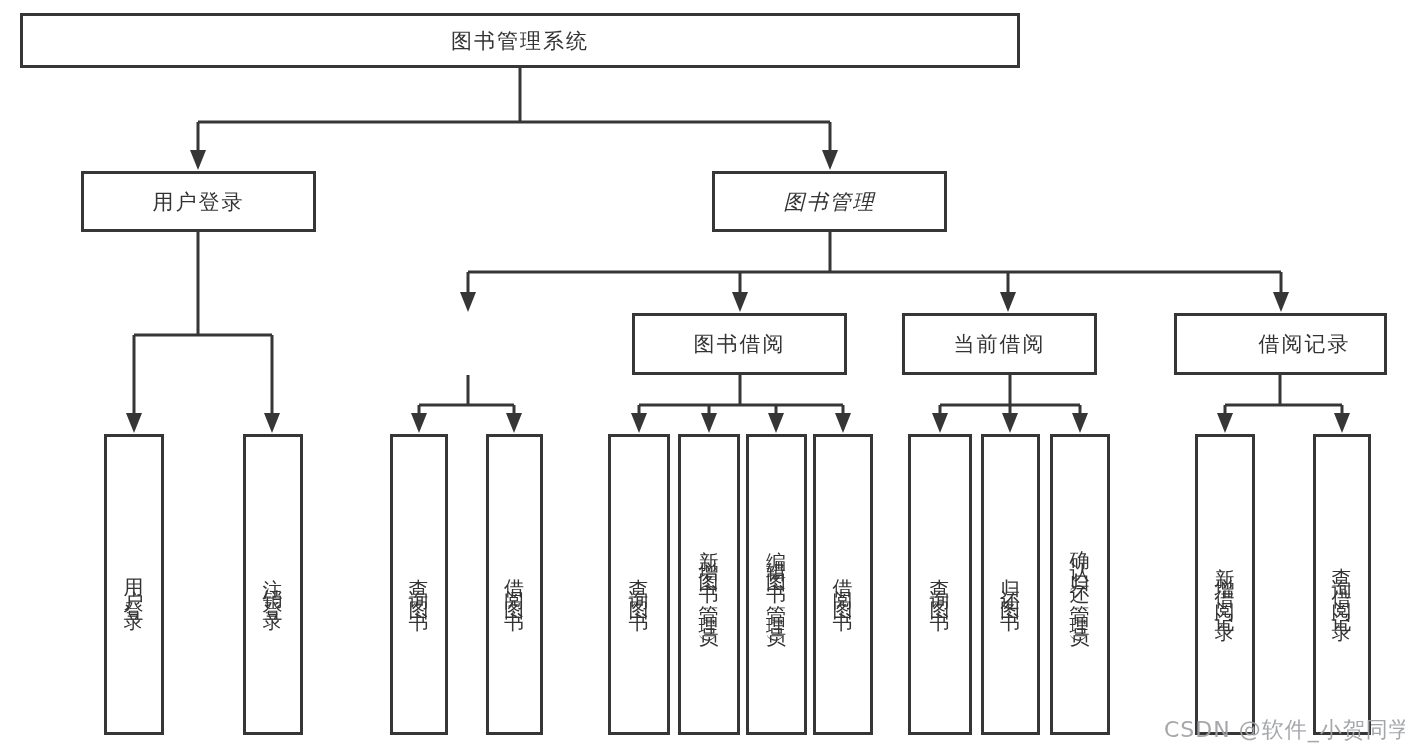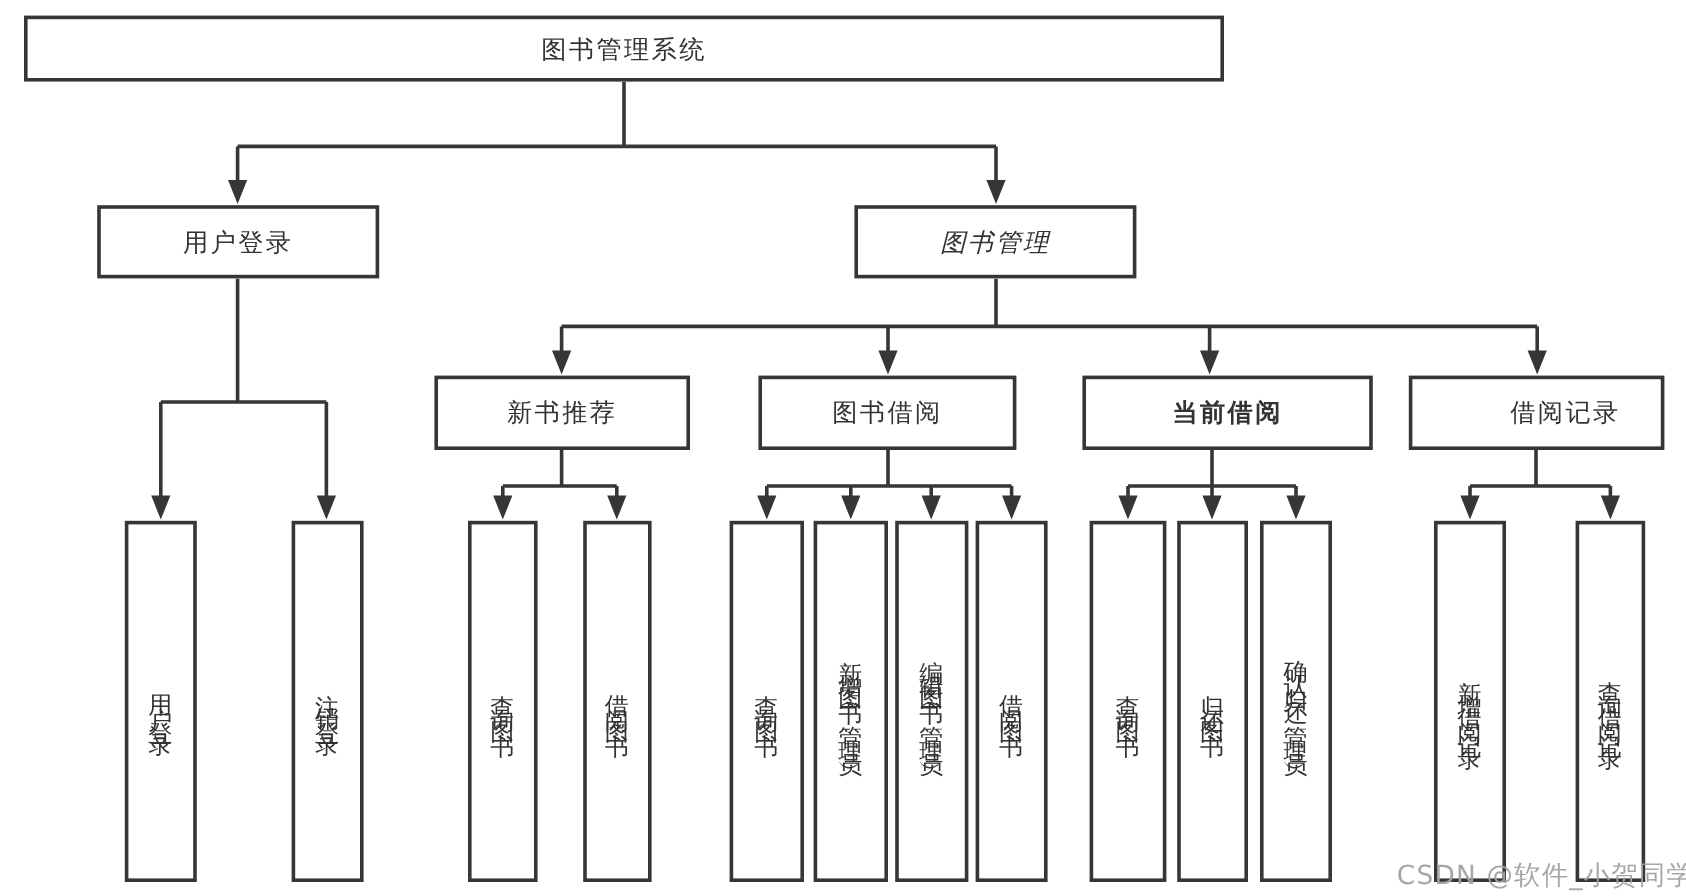--- a/index.html
+++ b/index.html
@@ -109,27 +109,24 @@
     <span>图书管理系统</span>
   </div>
 
   <div class="box hbox" style="left:81px; top:171px; width:235px; height:61px;">
     <span>用户登录</span>
   </div>
   <div class="box hbox" style="left:712px; top:171px; width:235px; height:61px;font-style:italic;">
     <span>图书管理</span>
   </div>
 
-  <div class="box hbox" style="left:362px; top:313px; width:213px; height:62px;">
-    <span>新书推荐</span>
-  </div>
   <div class="box hbox" style="left:632px; top:313px; width:215px; height:62px;">
     <span>图书借阅</span>
   </div>
-  <div class="box hbox" style="left:902px; top:313px; width:242px; height:62px;font-weight:bold;">
+  <div class="box hbox" style="left:902px; top:313px; width:195px; height:62px;">
     <span>当前借阅</span>
   </div>
   <div class="box hbox" style="left:1174px; top:313px; width:213px; height:62px;padding-left:48px;">
     <span>借阅记录</span>
   </div>
 
   <div class="box vbox" style="left:104px; top:434px; width:60px; height:301px;">
     <span>用户登录</span>
   </div>
   <div class="box vbox" style="left:243px; top:434px; width:60px; height:301px;">

